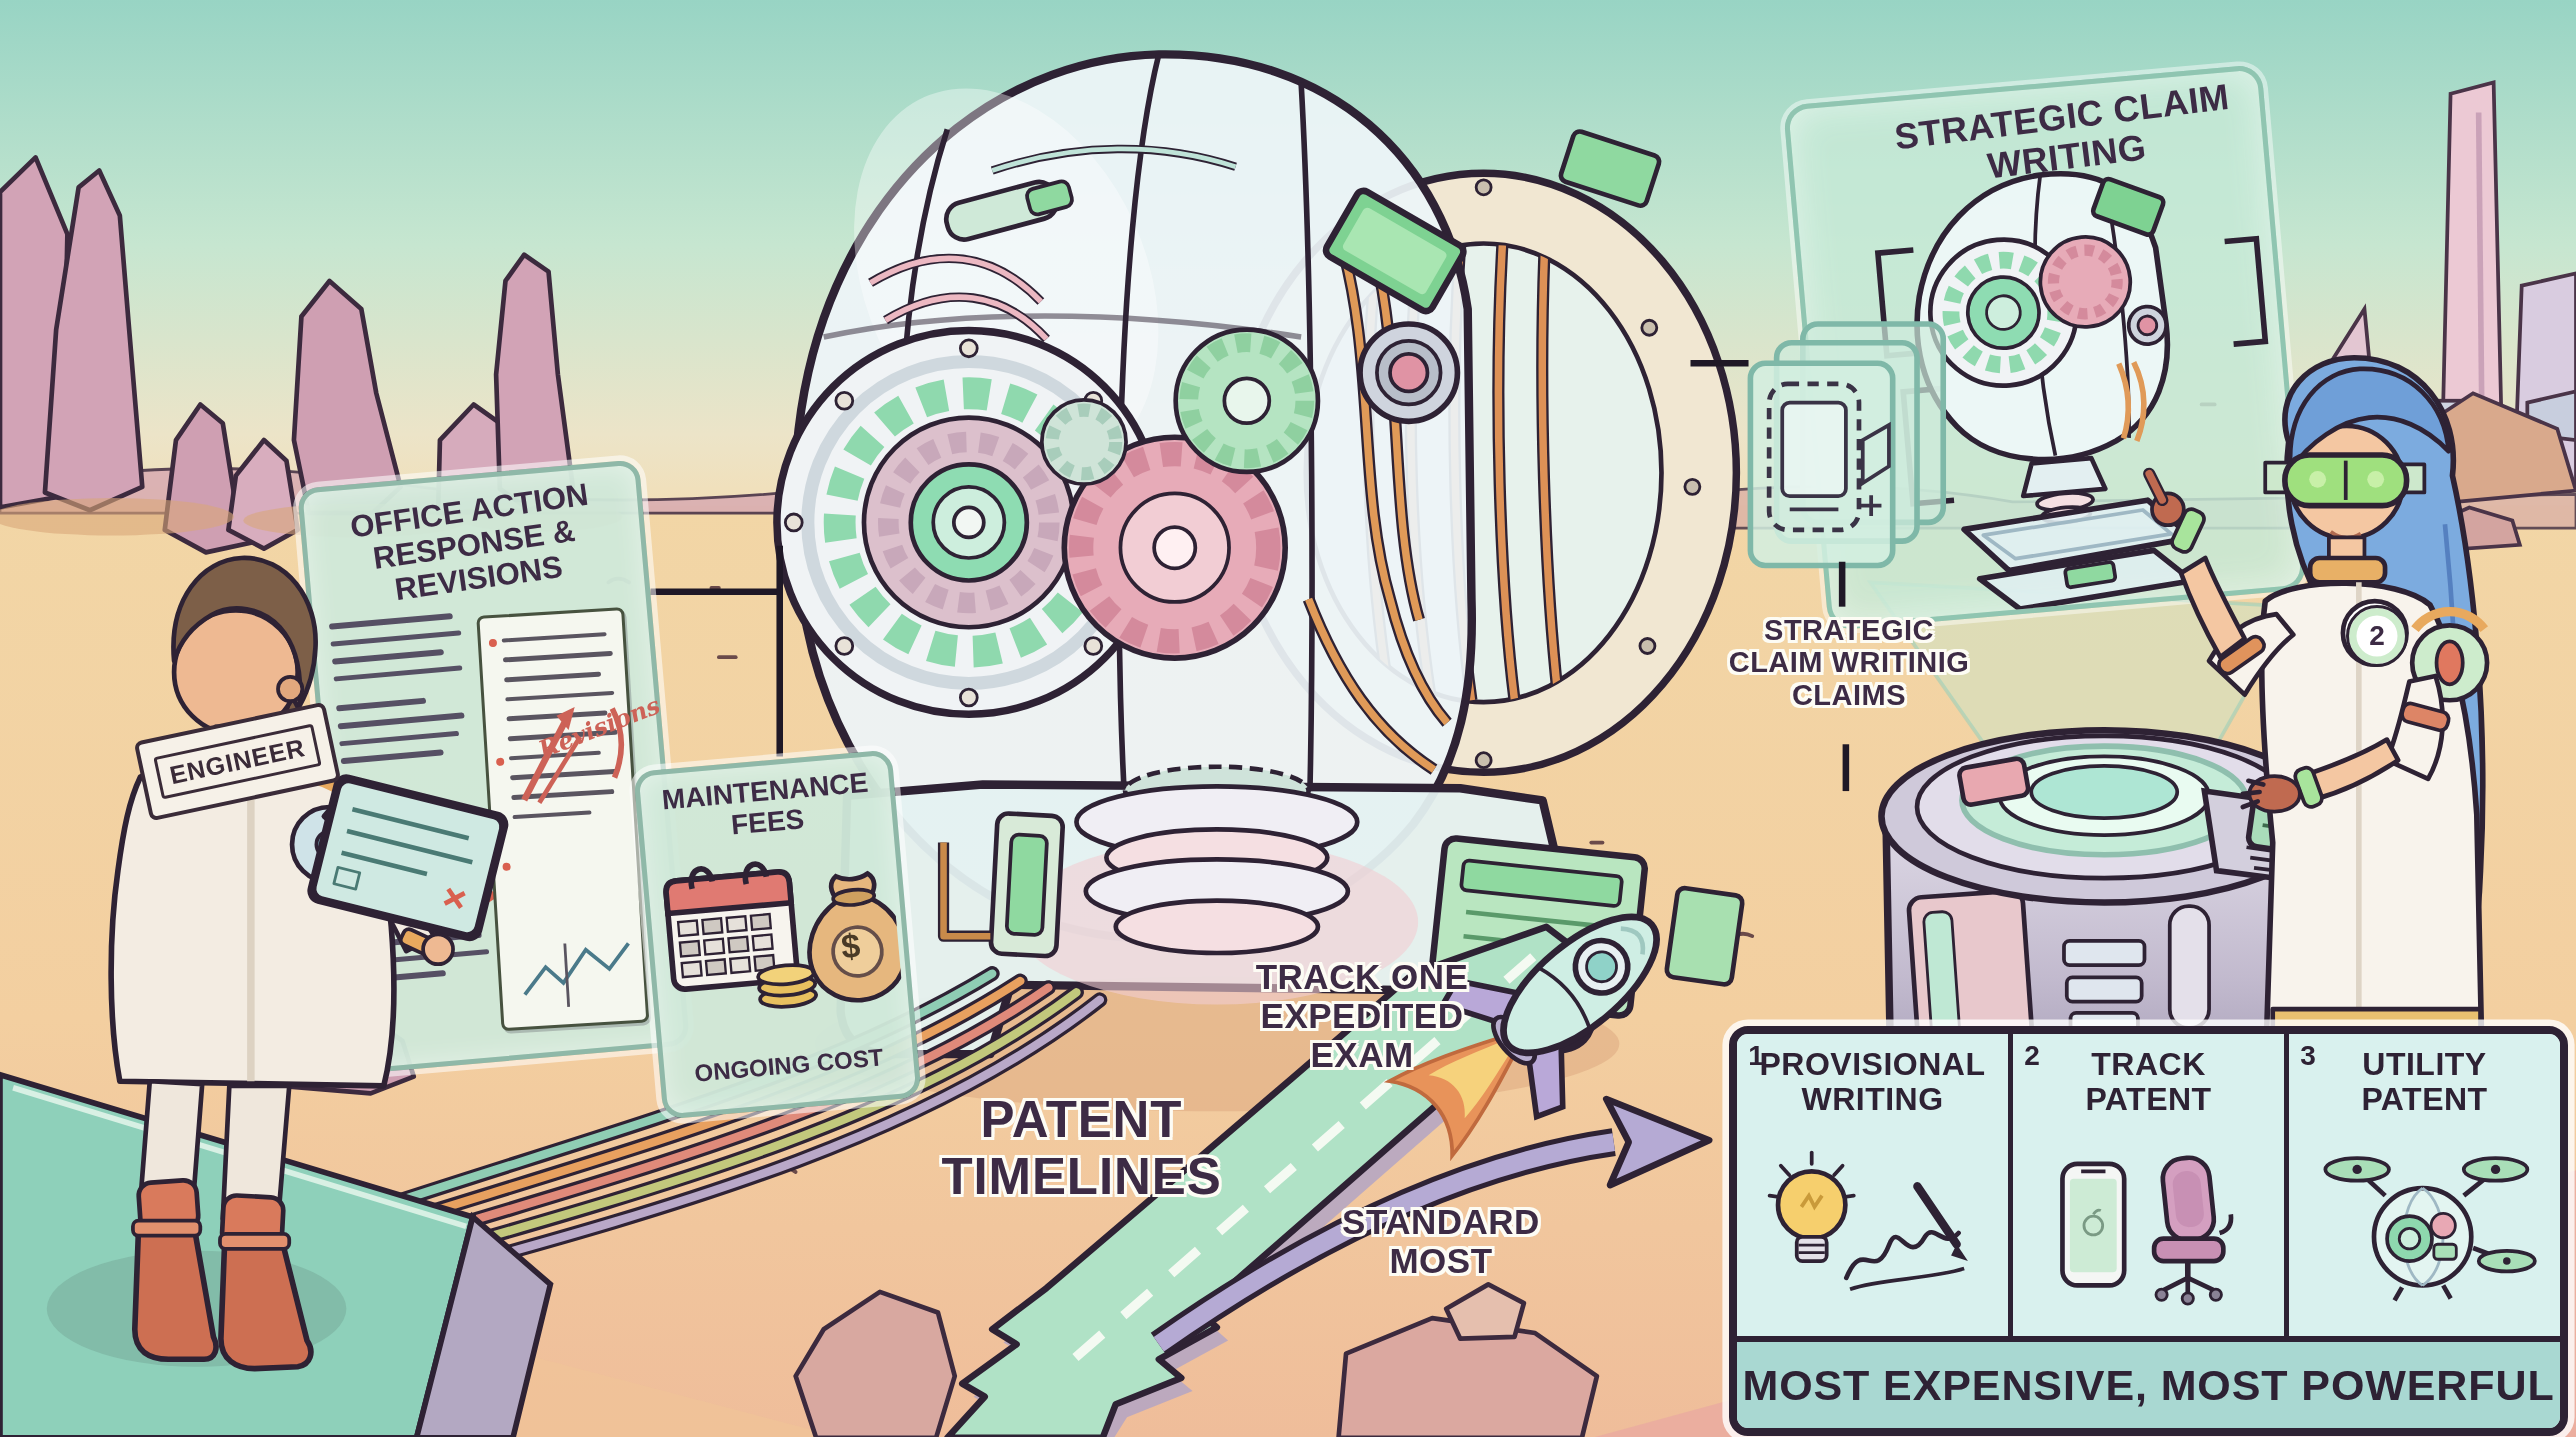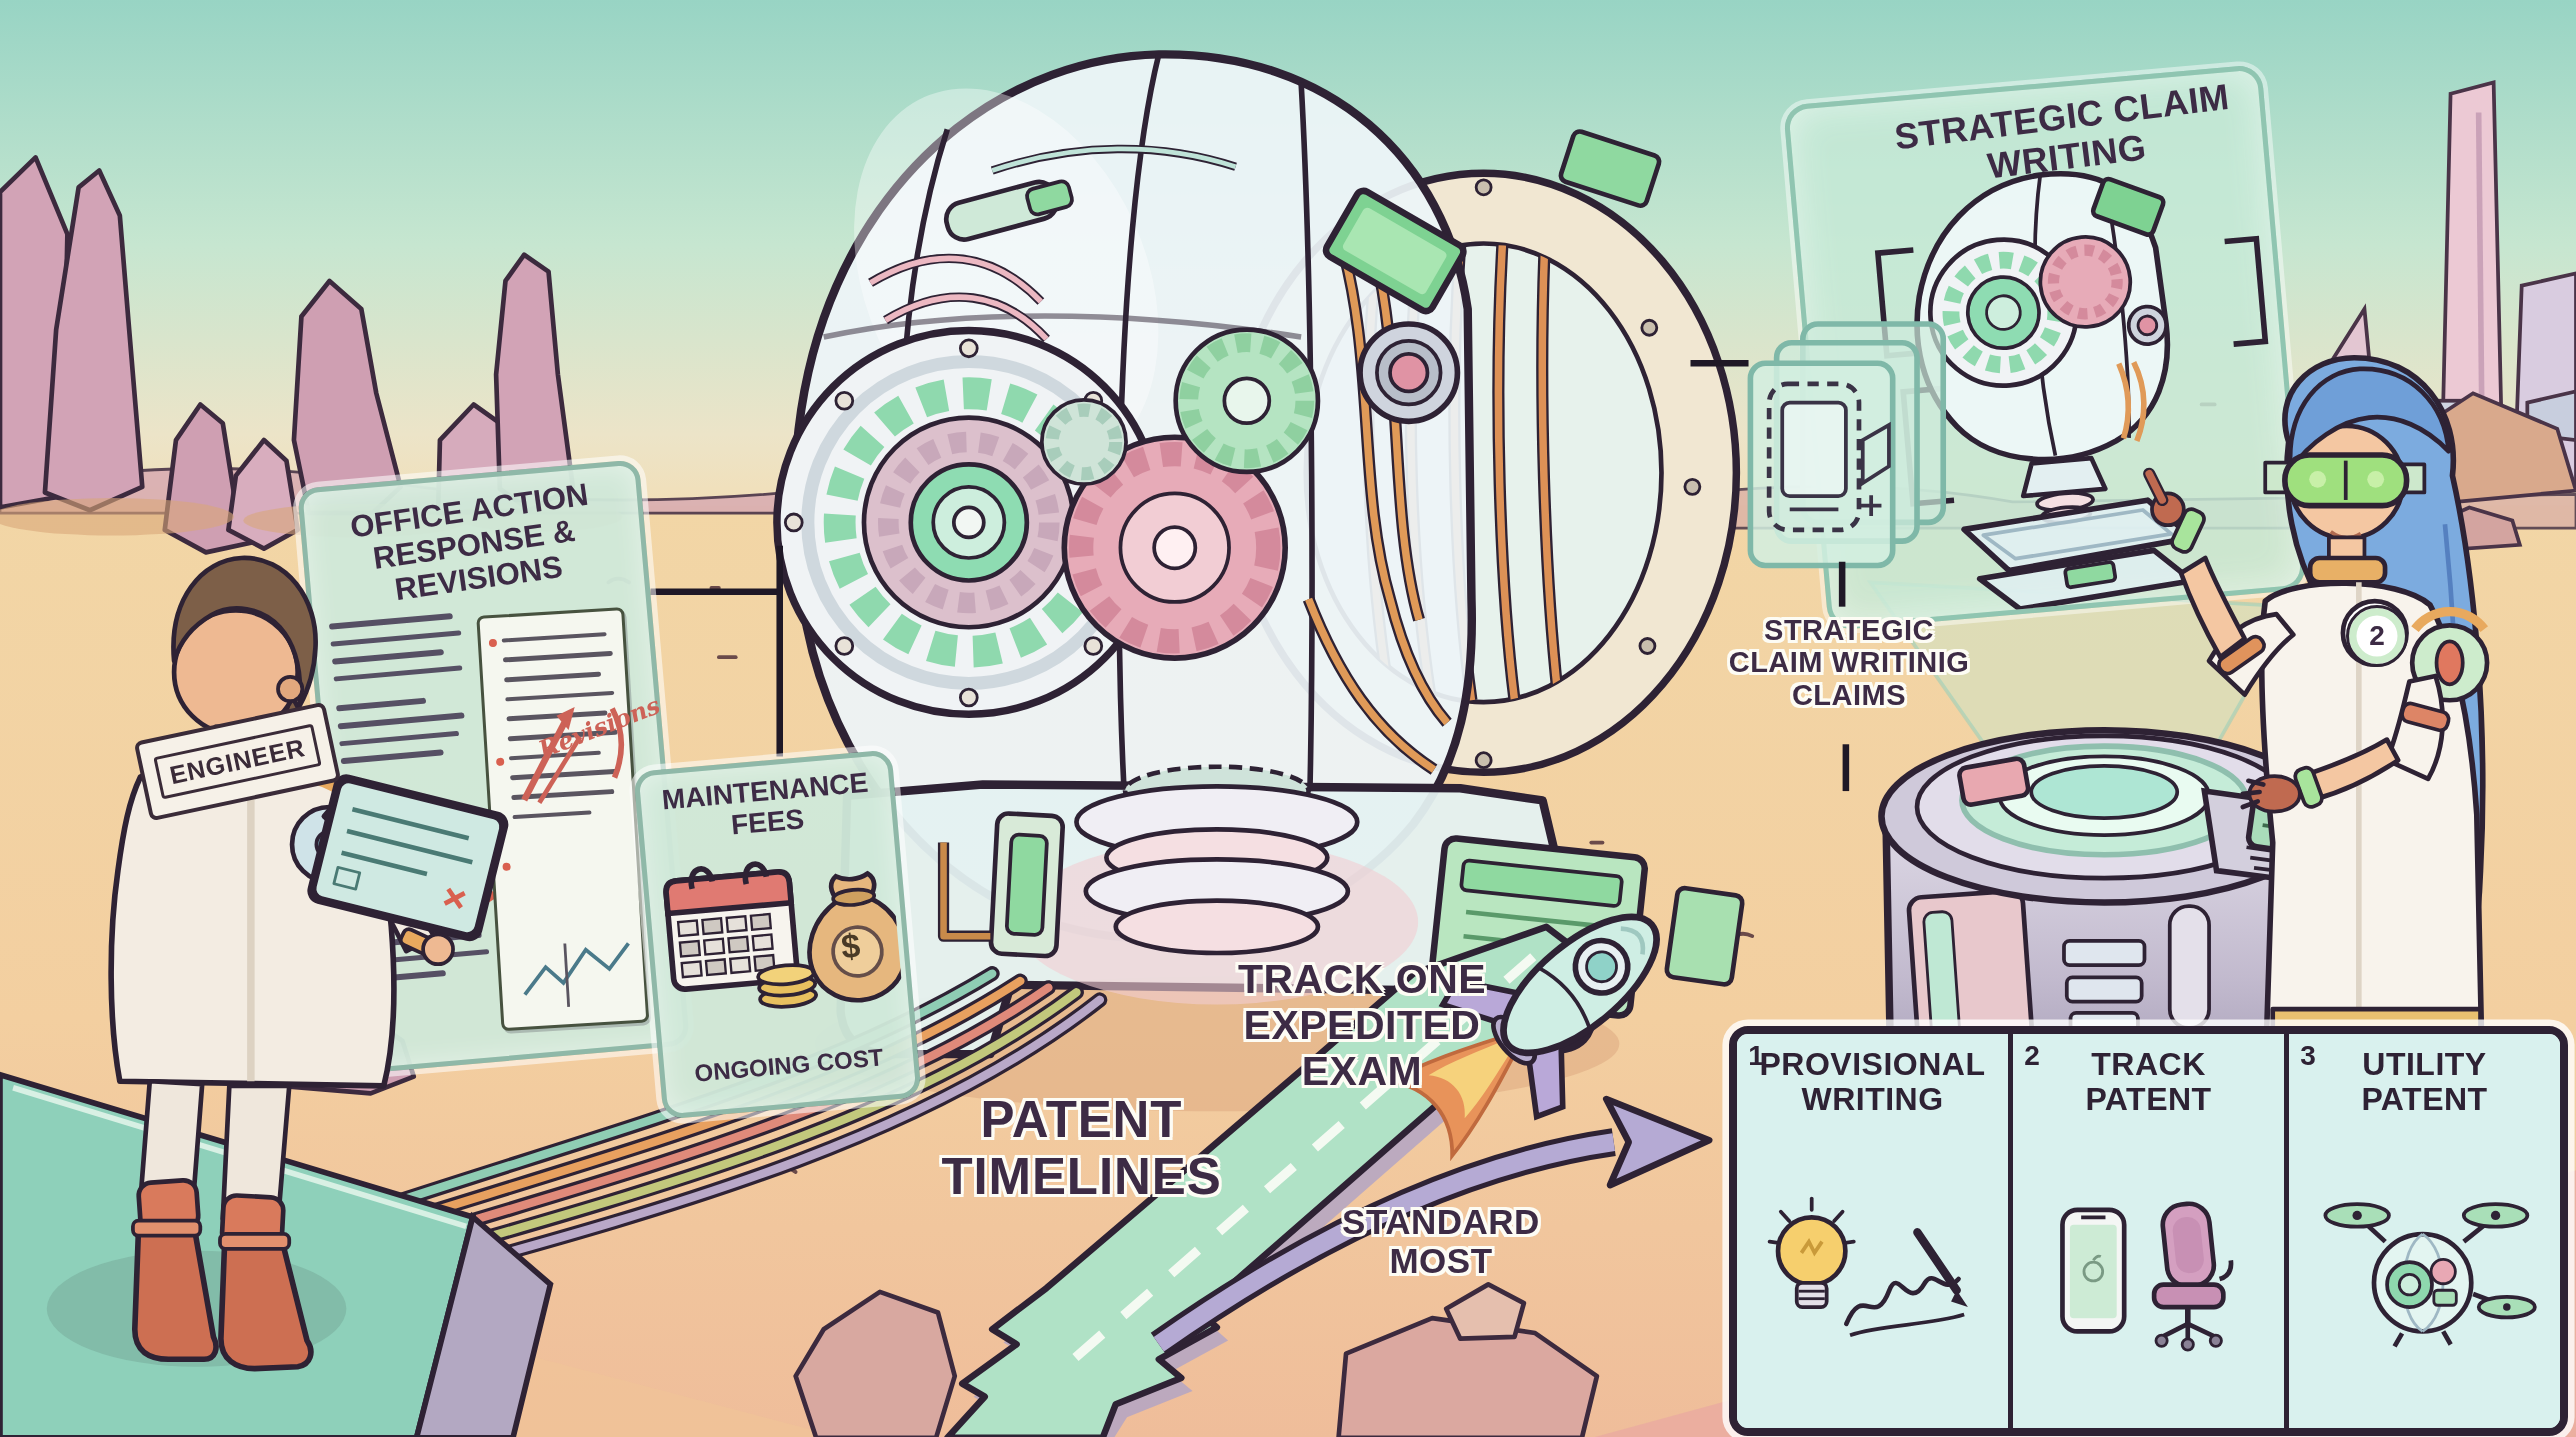--- a/index.html
+++ b/index.html
@@ -636,21 +636,21 @@
 
 <div class="label" style="left:1821px;top:97px;width:487px;font-size:36px;transform:rotate(-7deg);text-shadow:none;">STRATEGIC CLAIM WRITING</div>
 
 <div class="label" style="left:1685px;top:614px;width:328px;font-size:29px;">STRATEGIC
 CLAIM WRITINIG
 CLAIMS</div>
 
 <div class="label" style="left:899px;top:1091px;width:365px;font-size:51px;letter-spacing:0.9px;">PATENT
 TIMELINES</div>
 
-<div class="label" style="left:1217px;top:957px;width:290px;font-size:41px;">TRACK ONE
+<div class="label" style="left:1217px;top:957px;width:290px;font-size:35px;">TRACK ONE
 EXPEDITED
 EXAM</div>
 
 <div class="label" style="left:1310px;top:1202px;width:262px;font-size:35px;">STANDARD
 MOST</div>
 
 <div id="engineer-badge">
   <span class="inner">ENGINEER</span>
 </div>
 
@@ -737,16 +737,17 @@
           <path d="M 118 44 C 92 60 90 130 118 148 M 118 44 C 146 62 148 128 118 148" fill="none" stroke="#9fb8c4" stroke-width="3"></path>
           <circle cx="104" cy="98" r="24" fill="#8ed8ae" stroke="#2e2234" stroke-width="4"></circle>
           <circle cx="104" cy="98" r="11" fill="#cdeedd" stroke="#2e2234" stroke-width="3"></circle>
           <circle cx="140" cy="84" r="13" fill="#e8a8b4" stroke="#2e2234" stroke-width="3"></circle>
           <rect x="130" y="104" width="24" height="16" rx="4" fill="#a9dfb8" stroke="#2e2234" stroke-width="3"></rect>
           <path d="M 96 150 l -8 14 M 140 148 l 8 14" stroke="#2e2234" stroke-width="5"></path>
         </svg>
       </div>
     </div>
   </div>
+  <div id="table-footer">MOST EXPENSIVE, MOST POWERFUL</div>
 </div>
 
 </div>
 
 
 </body></html>

